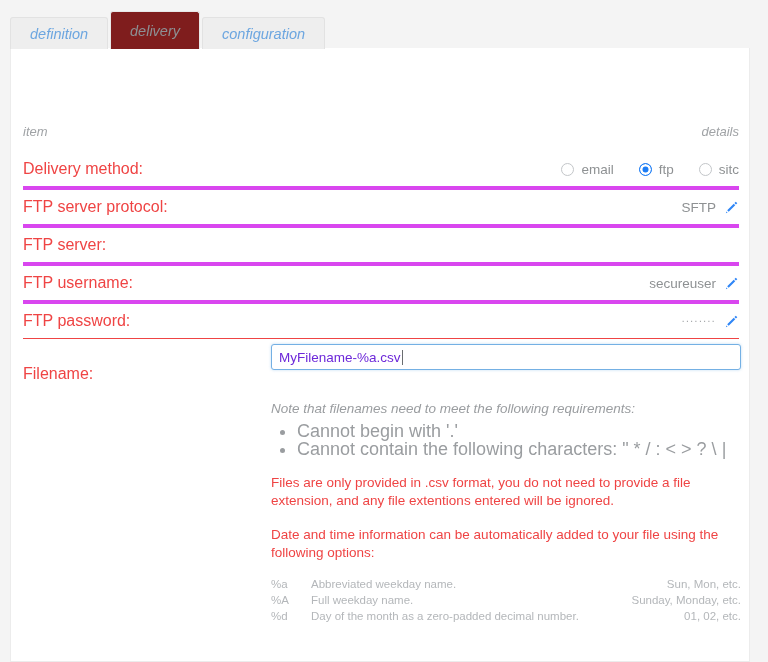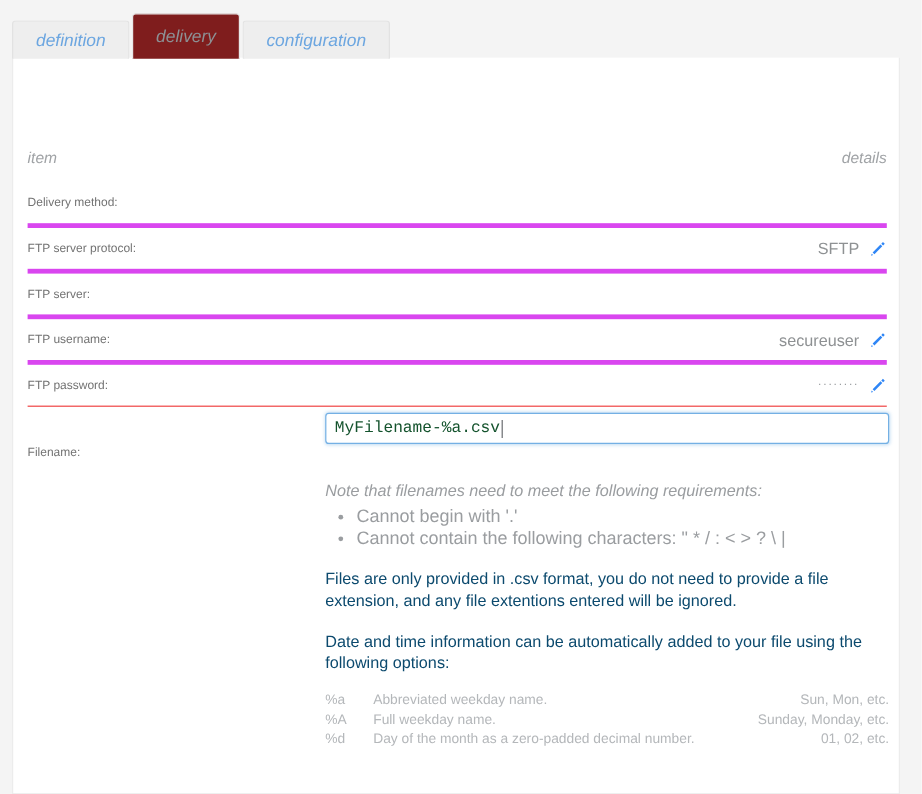--- a/index.html
+++ b/index.html
@@ -92,22 +92,22 @@
 
   
   .row {
     position: relative;
     height: 34px;
     border-top: 4px solid #d946ef;
     display: flex;
     align-items: center;
   }
   .row-label {
-    font-size: 10px;
-    color: #737373;
+    font-size: 16px;
+    color: #ef4444;
     white-space: nowrap;
   }
   .row-right {
     position: absolute;
     right: 0;
     top: 0;
     height: 34px;
     display: flex;
     align-items: center;
     gap: 8px;
@@ -184,22 +184,22 @@
     height: 26px;
     box-sizing: border-box;
     border: 1px solid #74b0e4;
     border-radius: 3px;
     background: #ffffff;
     box-shadow: 0 0 3px rgba(116,176,228,0.45);
     display: flex;
     align-items: center;
     padding: 0 7px;
     font-size: 13.5px;
-    color: #14532d;
-    font-family: Liberation Mono, monospace;
+    color: #6d28d9;
+    font-family: Liberation Sans, sans-serif;
     overflow: hidden;
     white-space: nowrap;
   }
   .caret {
     display: inline-block;
     width: 1px;
     height: 15px;
     background: #6a6d70;
     margin-left: 1px;
     vertical-align: middle;
@@ -217,28 +217,28 @@
     font-size: 13.5px;
     color: #9a9da0;
     margin: 0 0 6px 0;
   }
   .help ul {
     margin: 0 0 16px 0;
     padding-left: 26px;
     list-style: disc;
   }
   .help li {
-    font-size: 15px;
+    font-size: 18px;
     color: #9a9da0;
     line-height: 18px;
   }
   .help p.para {
     margin: 16px 0 14px 0;
     font-size: 13.5px;
-    color: #0c4a6e;
+    color: #ef4444;
     line-height: 18px;
   }
   .help a.link {
     font-size: 13.5px;
     color: #7cb0e8;
     text-decoration: none;
     display: inline-block;
     margin-bottom: 14px;
     cursor: pointer;
   }
@@ -274,20 +274,36 @@
   <div class="panel">
     <div class="panel-inner">
 
       <div class="hdr-row">
         <span class="hdr-item">item</span>
         <span class="hdr-details">details</span>
       </div>
 
       <div class="row" style="border-top:none;">
         <span class="row-label">Delivery method:</span>
+        <div class="row-right">
+          <div class="radios">
+            <label class="radio-opt">
+              <span class="radio-dot"></span>
+              <span class="radio-label">email</span>
+            </label>
+            <label class="radio-opt">
+              <span class="radio-dot on"></span>
+              <span class="radio-label">ftp</span>
+            </label>
+            <label class="radio-opt">
+              <span class="radio-dot"></span>
+              <span class="radio-label">sitc</span>
+            </label>
+          </div>
+        </div>
       </div>
 
       <div class="row">
         <span class="row-label">FTP server protocol:</span>
         <div class="row-right">
           <span class="row-value">SFTP</span>
           <span class="pencil">
             <svg width="15" height="15" viewBox="0 0 16 16">
                 <path d="M12.6 1.8l1.6 1.6-1.5 1.5-1.6-1.6zM10.4 4l1.6 1.6-7 7-1.6-1.6zM2.6 12.2l1.2 1.2-1.8 .6z" fill="#2f86f6"></path>
               </svg>

